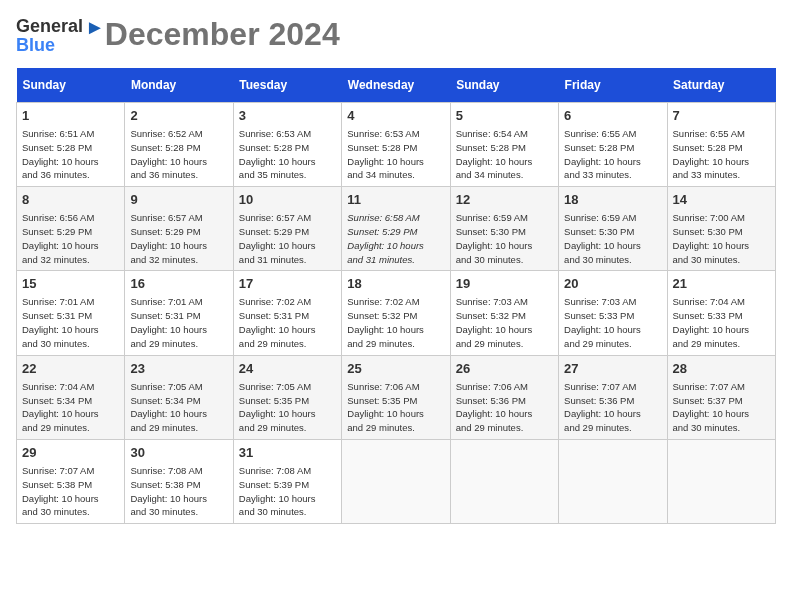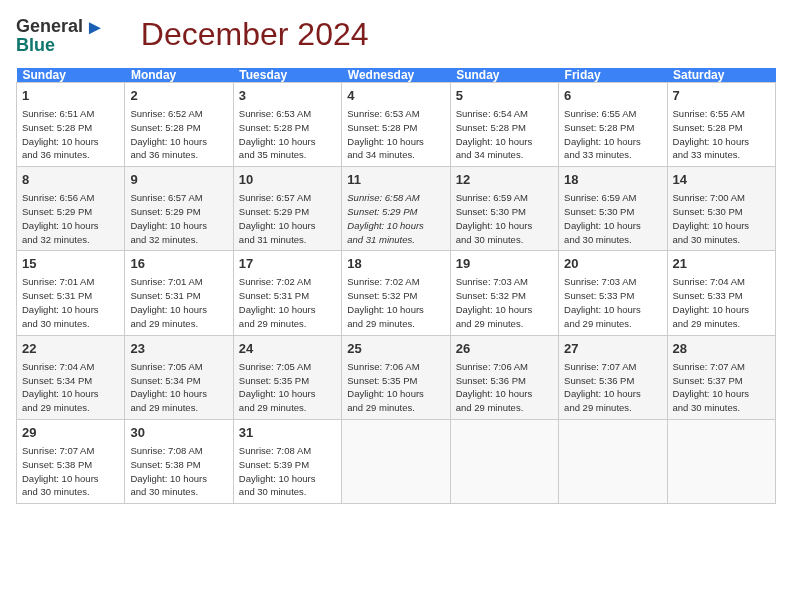--- a/index.html
+++ b/index.html
@@ -19,38 +19,37 @@
     .logo {
       display: flex;
       align-items: center;
       gap: 4px;
     }
     .title-section {
       text-align: right;
     }
     .month-title {
       font-size: 32px;
-      font-weight: normal;
-      color: #7f1d1d;
-      margin-left: 36px;
+      font-weight: bold;
+      color: #737373;
     }
     .location-title {
       font-size: 14px;
       color: #555;
     }
     table {
       width: 100%;
       border-collapse: collapse;
       font-size: 10px;
     }
     thead tr th {
-      background-color: #3b82f6;
+      background-color: #1d4ed8;
       color: white;
       text-align: left;
-      padding: 0 6px;
+      padding: 10px 6px;
       font-size: 12px;
       font-weight: bold;
     }
     tbody tr td {
       border: 1px solid #ccc;
       vertical-align: top;
       padding: 4px 5px;
       width: 14.28%;
       min-height: 80px;
       color: #333;
@@ -80,21 +79,21 @@
 </head>
 <body>
 
 <div class="header-section">
   <div class="logo">
     <div style="display:flex;flex-direction:column;line-height:1.1">
       <div style="display:flex;align-items:center;gap:2px">
         <span style="font-size:18px;font-weight:bold;color:#333;">General</span>
         <span style="color:#1a5fb4;font-size:20px;">►</span>
       </div>
-      <span style="font-size:18px;font-weight:bold;color:#0f766e;margin-top:-2px;">Blue</span>
+      <span style="font-size:18px;font-weight:bold;color:#3b82f6;margin-top:-2px;">Blue</span>
     </div>
   </div>
   <div class="title-section">
     <div class="month-title">December 2024</div>
   </div>
 </div>
 
 <table>
   <thead>
     <tr>

